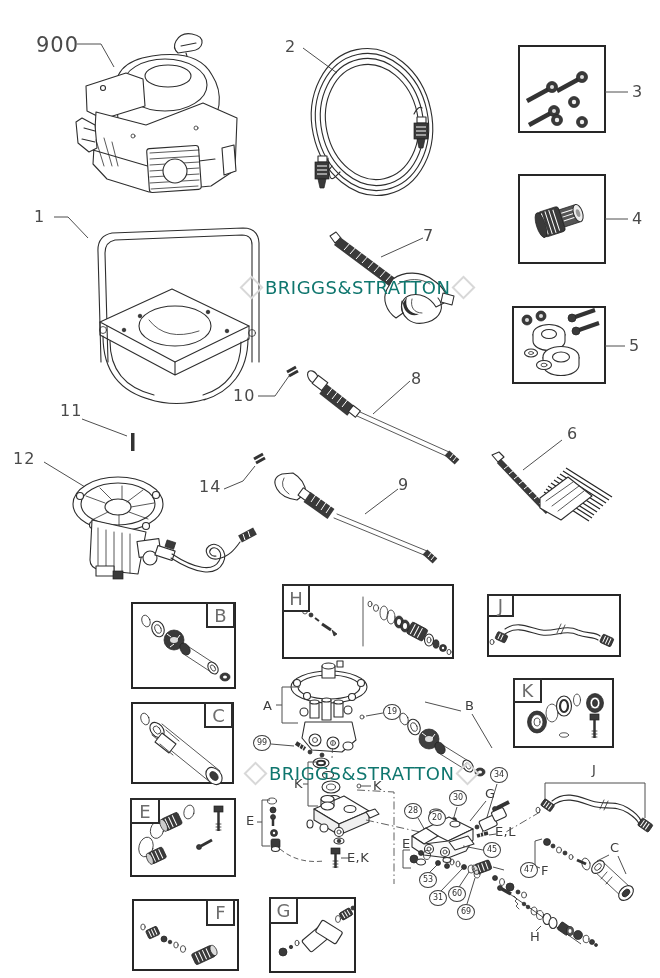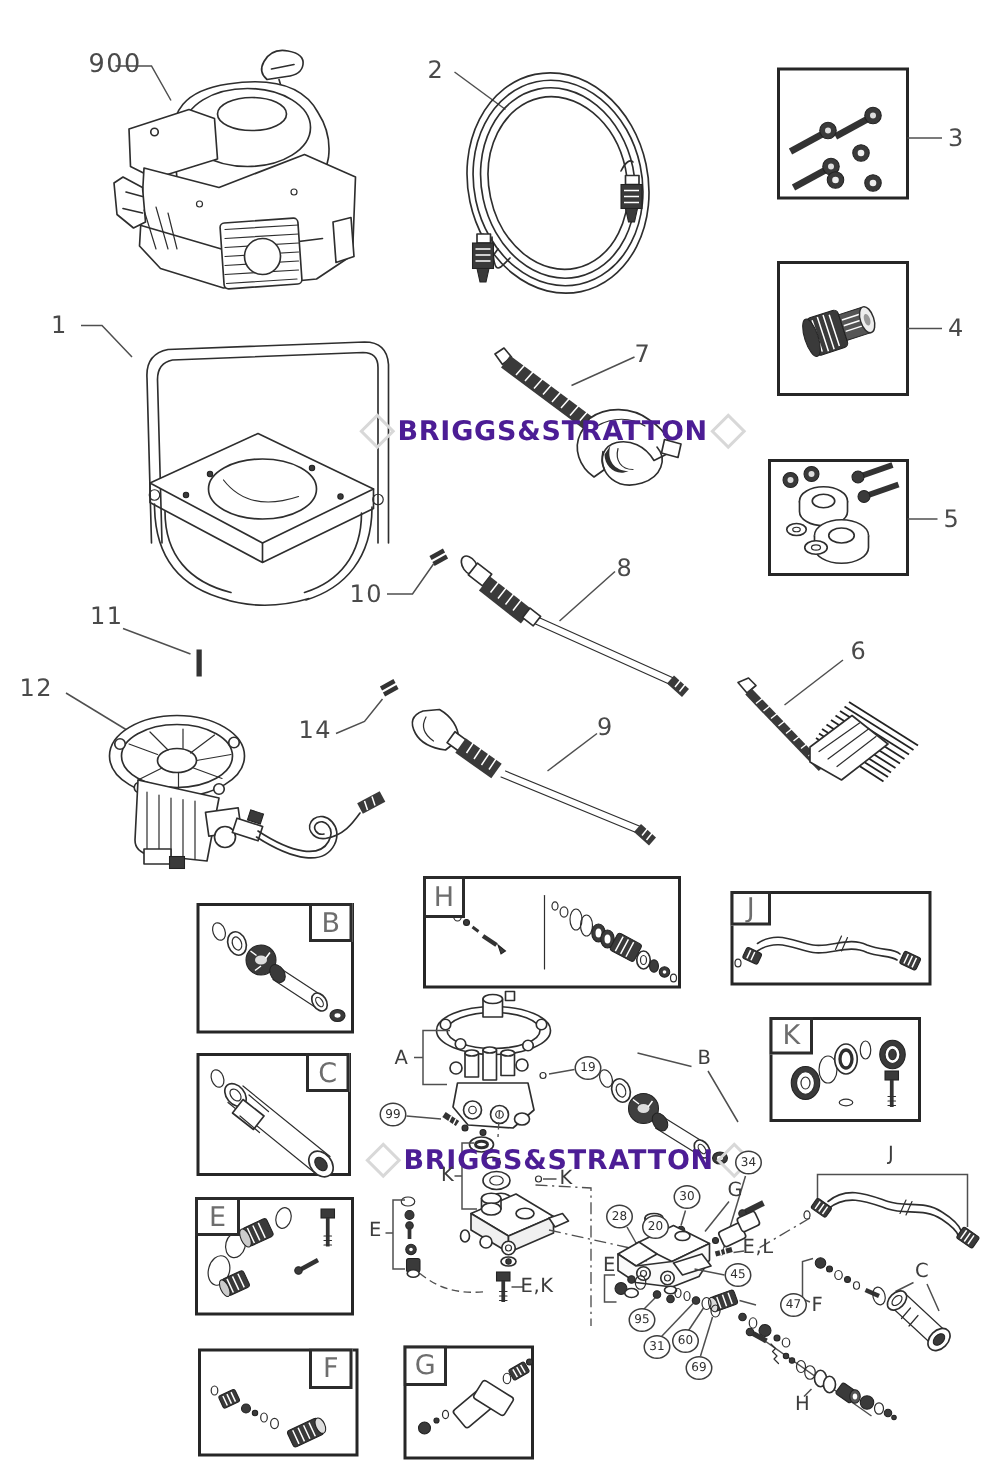--- a/index.html
+++ b/index.html
@@ -17,22 +17,22 @@
   .bx{fill:none;stroke:#262626;stroke-width:2}
   .rib{stroke:#fff;stroke-width:1;stroke-linecap:butt}
   
   .lbl{position:absolute;font-size:16px;color:#4a4a4a;letter-spacing:1px;line-height:1}
   .asm{position:absolute;font-size:13px;color:#3d3d3d;letter-spacing:.4px;line-height:1}
   .circ{position:absolute;width:18px;height:16px;border:1px solid #3d3d3d;border-radius:50%;
         box-sizing:border-box;display:flex;align-items:center;justify-content:center;
         font-size:8px;color:#2f2f2f;background:#fff;line-height:1}
   .tab{position:absolute;border:2px solid #2b2b2b;background:#fff;box-sizing:border-box;
        display:flex;align-items:center;justify-content:center;font-size:18px;color:#6d6d6d}
-  .wm{position:absolute;display:flex;align-items:center;gap:5px;color:#4c1d95;
-      font-weight:bold;font-size:18px;letter-spacing:.5px;white-space:nowrap}
+  .wm{position:absolute;display:flex;align-items:center;gap:5px;color:#0f766e;
+      font-weight:normal;font-size:18px;letter-spacing:.5px;white-space:nowrap}
   .wm .dia{width:13px;height:13px;border:2px solid #d8d8d8;transform:rotate(45deg);flex:0 0 auto}
 </style>
 </head>
 <body>
 
 <div class="canvas">
 
   <svg width="660" height="978" viewBox="0 0 660 978" style="position:absolute;left:0;top:0">
 
     <g>
@@ -625,21 +625,21 @@
     <span class="dia"></span>
     <span>BRIGGS&amp;STRATTON</span>
     <span class="dia"></span>
   </div>
   <div class="wm" style="left:247px;top:763px">
     <span class="dia"></span>
     <span>BRIGGS&amp;STRATTON</span>
     <span class="dia"></span>
   </div>
 
-  <span class="lbl" style="left:59px;top:35px;font-size:17px">900</span>
+  <span class="lbl" style="left:36px;top:35px;font-size:21px">900</span>
   <span class="lbl" style="left:34px;top:209px">1</span>
   <span class="lbl" style="left:285px;top:39px">2</span>
   <span class="lbl" style="left:632px;top:84px">3</span>
   <span class="lbl" style="left:632px;top:211px">4</span>
   <span class="lbl" style="left:629px;top:338px">5</span>
   <span class="lbl" style="left:567px;top:426px">6</span>
   <span class="lbl" style="left:423px;top:228px">7</span>
   <span class="lbl" style="left:411px;top:371px">8</span>
   <span class="lbl" style="left:398px;top:477px">9</span>
   <span class="lbl" style="left:233px;top:388px">10</span>
@@ -687,18 +687,18 @@
   <span class="asm" style="left:592px;top:763px">J</span>
 
   <span class="circ" style="left:383px;top:704px">19</span>
   <span class="circ" style="left:253px;top:735px">99</span>
   <span class="circ" style="left:490px;top:767px">34</span>
   <span class="circ" style="left:449px;top:790px">30</span>
   <span class="circ" style="left:428px;top:810px">20</span>
   <span class="circ" style="left:404px;top:803px">28</span>
   <span class="circ" style="left:483px;top:842px">45</span>
   <span class="circ" style="left:520px;top:862px">47</span>
-  <span class="circ" style="left:419px;top:872px">95</span>
+  <span class="circ" style="left:419px;top:872px">53</span>
   <span class="circ" style="left:429px;top:890px">31</span>
   <span class="circ" style="left:448px;top:886px">60</span>
   <span class="circ" style="left:457px;top:904px">69</span>
 
 </div>
 
 </body></html>

